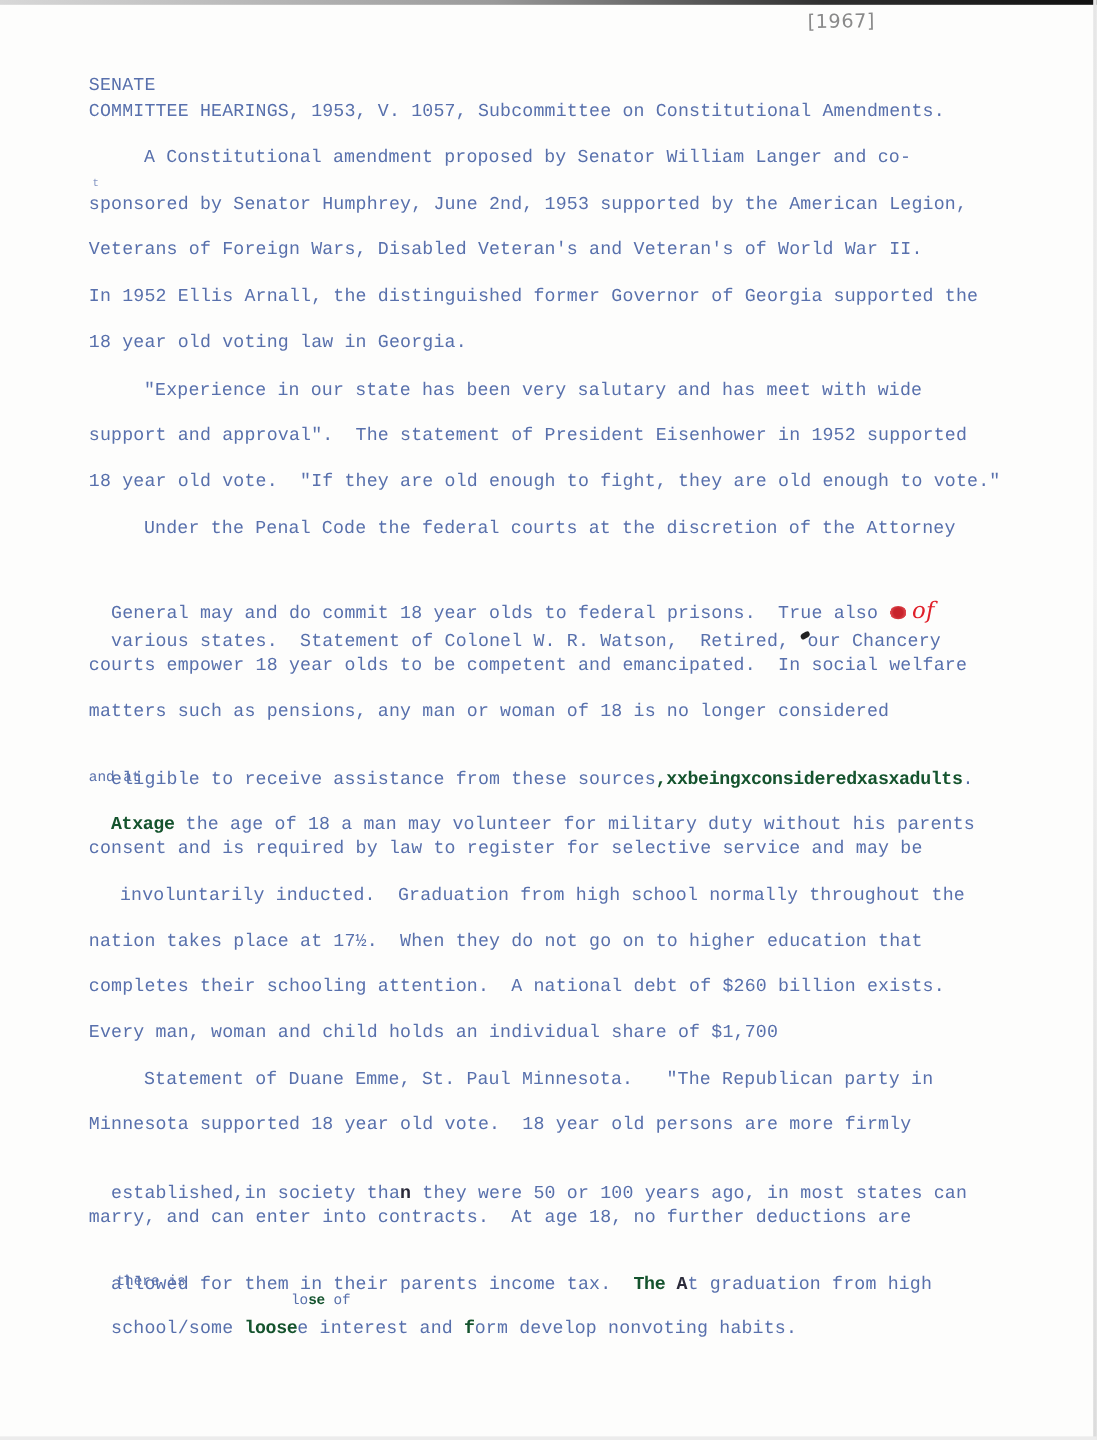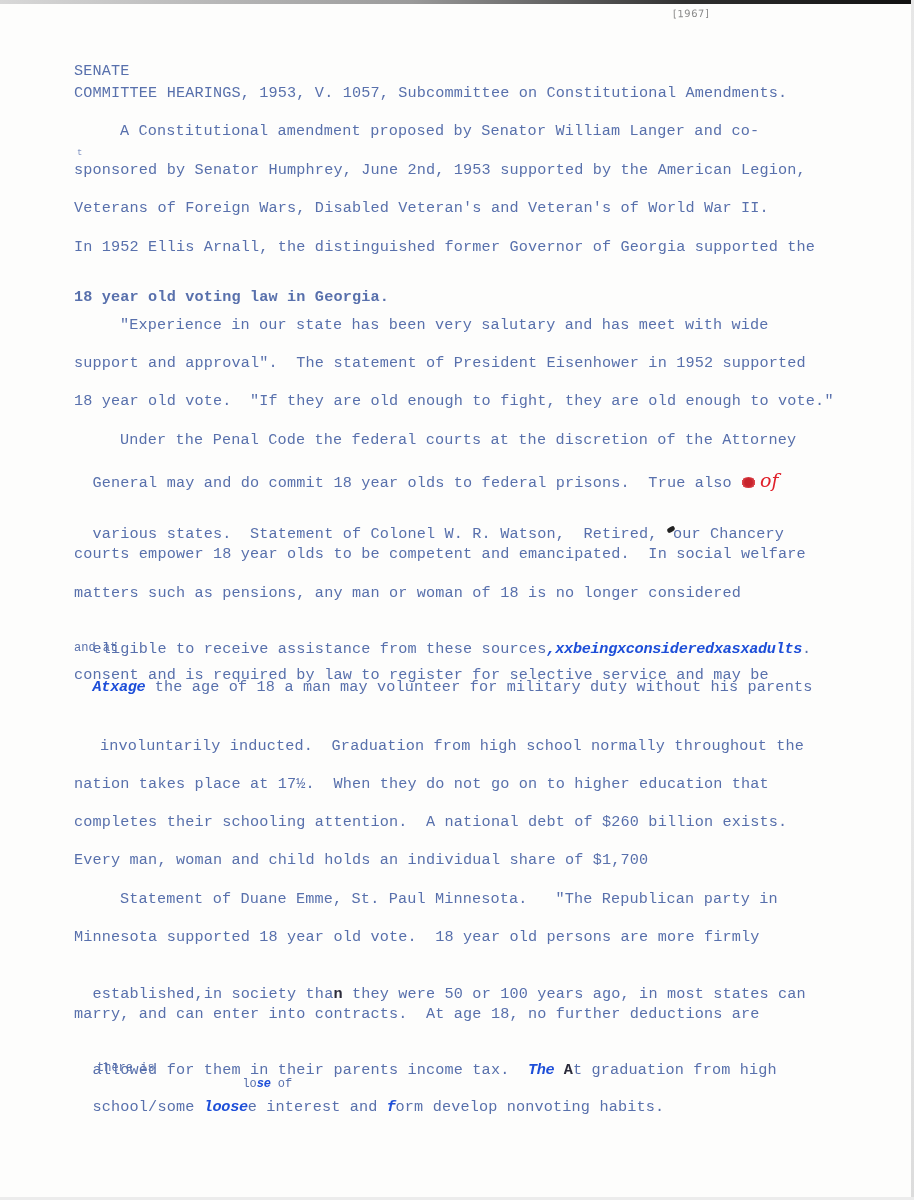--- a/index.html
+++ b/index.html
@@ -32,21 +32,21 @@
     position: absolute;
     left: 0; bottom: 0;
     width: 914px; height: 3px;
     background: #ececec;
   }
   .handwritten-note {
     position: absolute;
     left: 673px;
     top: 8px;
     font-family: "DejaVu Sans", sans-serif;
-    font-size: 10px;
+    font-size: 16px;
     color: #8a8a8a;
     letter-spacing: 0.5px;
     transform: rotate(-1deg);
   }
   .line {
     position: absolute;
     left: 74px;
     font-size: 15.2px;
     white-space: pre;
     letter-spacing: 0.15px;
@@ -55,24 +55,23 @@
   }
   .indent { left: 120px; }
   .small-above {
     position: absolute;
     font-size: 12px;
     white-space: pre;
     color: #5870ac;
     line-height: 16px;
   }
   .struck {
-    color: #1d4ed8;
+    color: #14532d;
     font-weight: bold;
     letter-spacing: -0.3px;
-    font-style: italic;
   }
   .ink-blot {
     color: #2b2b3a;
     font-weight: bold;
   }
   .red-annot {
     color: #e0202a;
     font-family: "DejaVu Serif", serif;
     font-style: italic;
     font-size: 19px;
@@ -112,43 +111,43 @@
 <div class="handwritten-note">[1967]</div>
 
 <div class="line" style="top:62px;text-align:center;">SENATE</div>
 <div class="line" style="top:84px;">COMMITTEE HEARINGS, 1953, V. 1057, Subcommittee on Constitutional Amendments.</div>
 
 <div class="line indent" style="top:122px;">A Constitutional amendment proposed by Senator William Langer and co-</div>
 <div class="tick-mark">t</div>
 <div class="line" style="top:161px;">sponsored by Senator Humphrey, June 2nd, 1953 supported by the American Legion,</div>
 <div class="line" style="top:199px;">Veterans of Foreign Wars, Disabled Veteran's and Veteran's of World War II.</div>
 <div class="line" style="top:238px;">In 1952 Ellis Arnall, the distinguished former Governor of Georgia supported the</div>
-<div class="line" style="top:288px;font-weight:bold;">18 year old voting law in Georgia.</div>
+<div class="line" style="top:276px;">18 year old voting law in Georgia.</div>
 
 <div class="line indent" style="top:316px;">"Experience in our state has been very salutary and has meet with wide</div>
 <div class="line" style="top:354px;">support and approval".  The statement of President Eisenhower in 1952 supported</div>
 <div class="line" style="top:392px;">18 year old vote.  "If they are old enough to fight, they are old enough to vote."</div>
 
 <div class="line indent" style="top:431px;">Under the Penal Code the federal courts at the discretion of the Attorney</div>
-<div class="line" style="top:453px;">
+<div class="line" style="top:482px;">
   <span>General may and do commit 18 year olds to federal prisons.  True also </span><span class="red-blot"></span><span class="red-annot">of</span>
 </div>
 <div class="line" style="top:507px;">
   <span>various states.  Statement of Colonel W. R. Watson,  Retired, </span><span class="smudge"></span><span>our Chancery</span>
 </div>
 <div class="line" style="top:545px;">courts empower 18 year olds to be competent and emancipated.  In social welfare</div>
 <div class="line" style="top:584px;">matters such as pensions, any man or woman of 18 is no longer considered</div>
 <div class="line" style="top:622px;">
   <span>eligible to receive assistance from these sources</span><span class="struck">,xxbeingxconsideredxasxadults</span><span>.</span>
 </div>
 <div class="small-above" style="left:74px; top:640px;">and at</div>
 <div class="line" style="top:660px;text-align:center;">
   <span class="struck">Atxage</span><span> the age of 18 a man may volunteer for military duty without his parents</span>
 </div>
-<div class="line" style="top:666px;">consent and is required by law to register for selective service and may be</div>
+<div class="line" style="top:698px;">consent and is required by law to register for selective service and may be</div>
 <div class="line" style="top:737px;margin-left:26px;">involuntarily inducted.  Graduation from high school normally throughout the</div>
 <div class="line" style="top:775px;">nation takes place at 17½.  When they do not go on to higher education that</div>
 <div class="line" style="top:813px;">completes their schooling attention.  A national debt of $260 billion exists.</div>
 <div class="line" style="top:851px;">Every man, woman and child holds an individual share of $1,700</div>
 
 <div class="line indent" style="top:890px;">Statement of Duane Emme, St. Paul Minnesota.   "The Republican party in</div>
 <div class="line" style="top:928px;">Minnesota supported 18 year old vote.  18 year old persons are more firmly</div>
 <div class="line" style="top:967px;">
   <span>established,in society tha</span><span class="ink-blot">n</span><span> they were 50 or 100 years ago, in most states can</span>
 </div>

